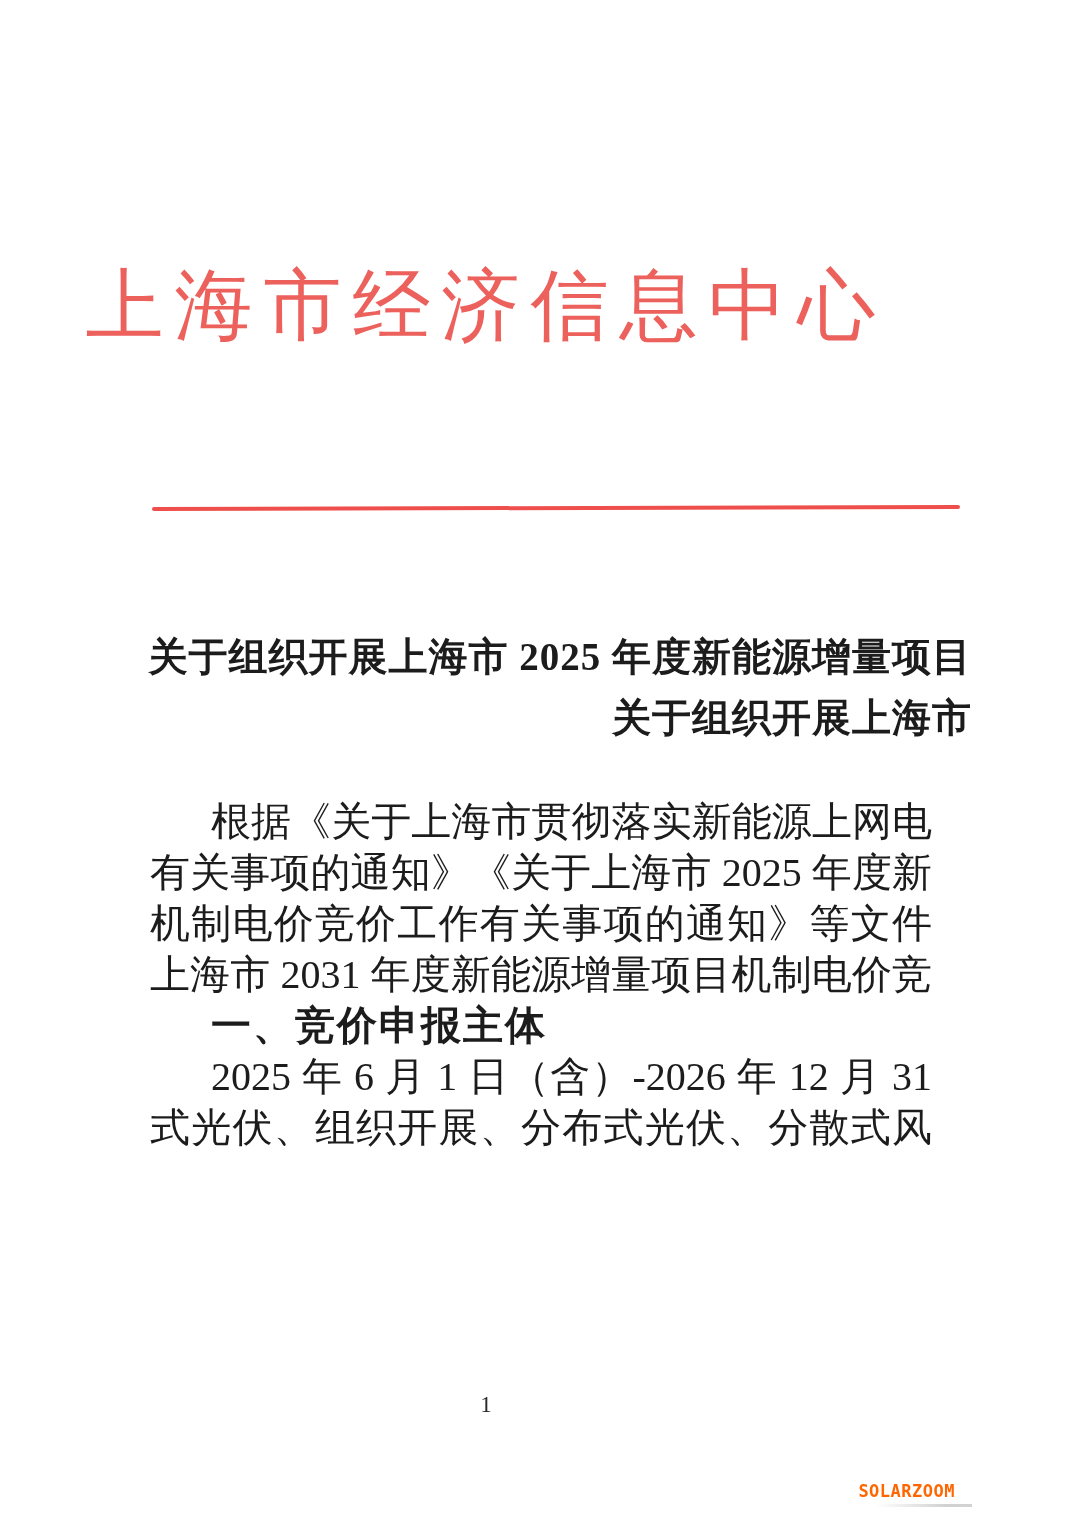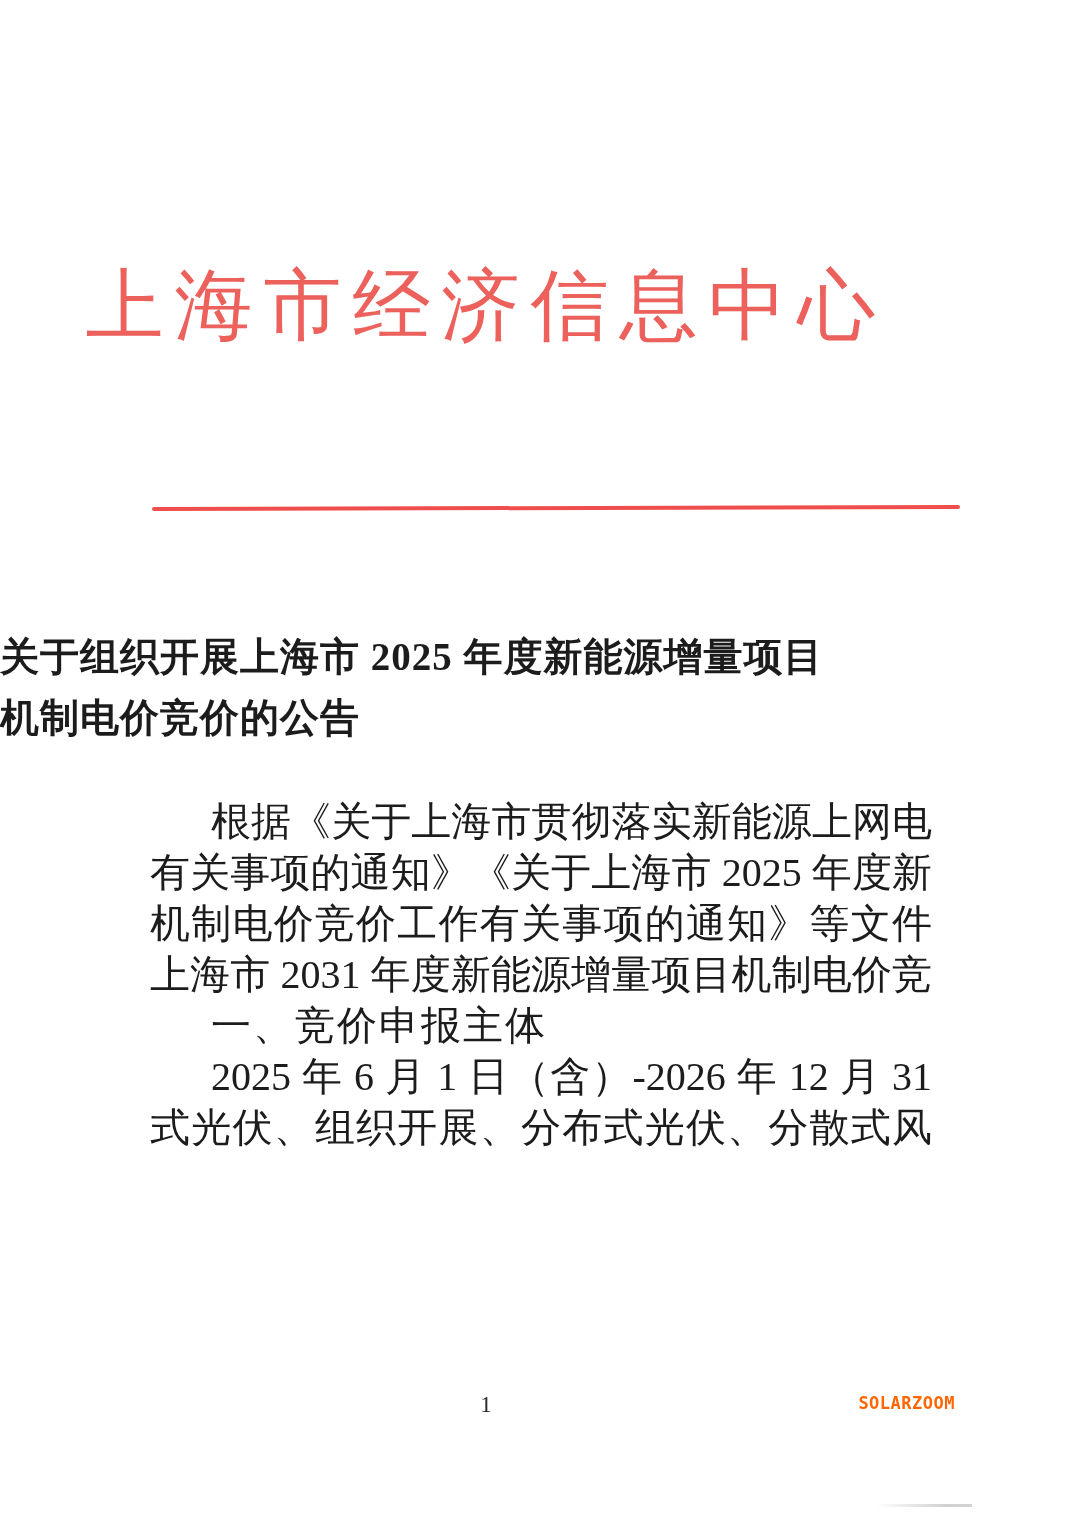--- a/index.html
+++ b/index.html
@@ -36,21 +36,21 @@
     width: 808px;
     height: 4px;
     transform: rotate(-0.15deg);
     border-radius: 2px;
   }
   .doc-title {
     position: absolute;
     top: 626px;
     left: 0;
     width: 100%;
-    text-align: left;
+    text-align: right;
     font-weight: bold;
     font-size: 39px;
     line-height: 61px;
     letter-spacing: 1px;
   }
   .body-block {
     position: absolute;
     left: 150px;
     top: 796px;
     width: 782px;
@@ -63,35 +63,35 @@
   }
   .line.just {
     text-align: justify;
     text-align-last: justify;
   }
   .line.indent {
     padding-left: 61px;
   }
   .line.heading {
     font-family: "Liberation Sans", "DejaVu Sans", sans-serif;
-    font-weight: normal;
+    font-weight: bold;
     letter-spacing: 2px;
   }
   .page-number {
     position: absolute;
     top: 1392px;
     left: 0;
     width: 100%;
     text-align: center;
     font-size: 23px;
     color: #2a2a2a;
   }
   .watermark {
     position: absolute;
-    top: 1393px;
+    top: 1481px;
     right: 17px;
     font-family: "DejaVu Sans Mono", "Liberation Mono", monospace;
     font-weight: bold;
     font-size: 17px;
     letter-spacing: 0.5px;
   }
   .scan-line {
     position: absolute;
     top: 1504px;
     left: 876px;
@@ -108,21 +108,21 @@
 <body>
 
 <div class="page">
 
   <div class="masthead" style="color: rgb(237, 97, 93);">上海市经济信息中心</div>
 
   <div class="divider" style="background: rgb(238, 79, 76);"></div>
 
   <div class="doc-title">
     <div>关于组织开展上海市 2025 年度新能源增量项目</div>
-    <div>机制电价竞价的公告</div>
+    <div>关于组织开展上海市</div>
   </div>
 
   <div class="body-block" id="body-lines">
       <div class="line indent just">根据《关于上海市贯彻落实新能源上网电价市场化改革</div>
       <div class="line just">有关事项的通知》《关于上海市 2025 年度新能源增量项目</div>
       <div class="line just">机制电价竞价工作有关事项的通知》等文件规定，生物质发</div>
       <div class="line just">上海市 2031 年度新能源增量项目机制电价竞价工作。现就</div>
       <div class="line indent heading">一、竞价申报主体</div>
       <div class="line indent just">2025 年 6 月 1 日（含）-2026 年 12 月 31 日（含）全容</div>
       <div class="line just">式光伏、组织开展、分布式光伏、分散式风电、生物质发</div>

